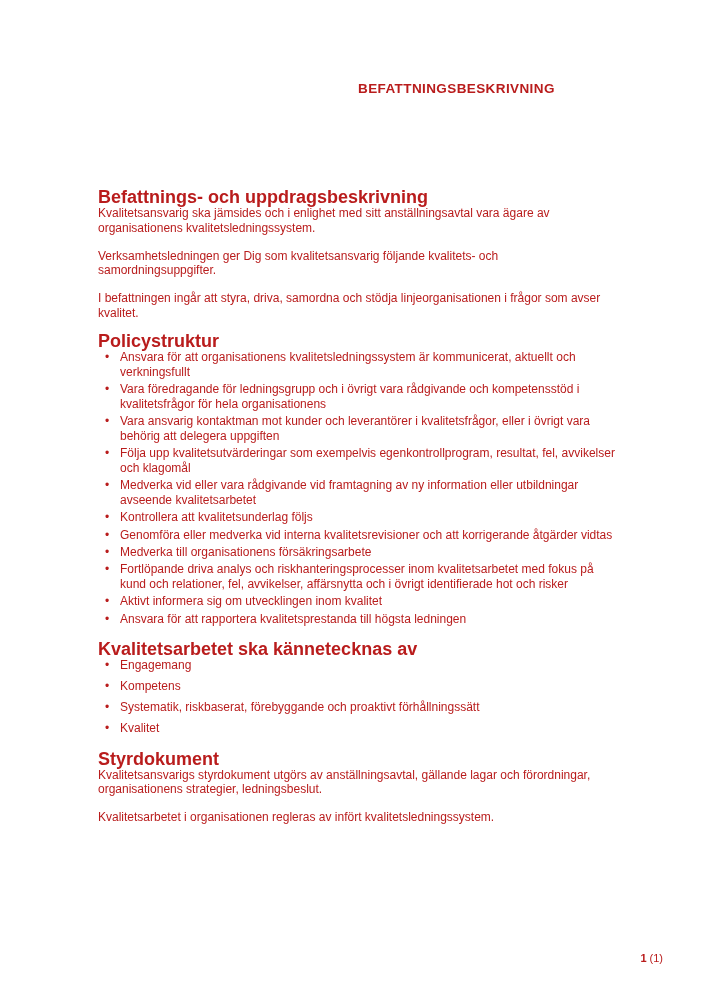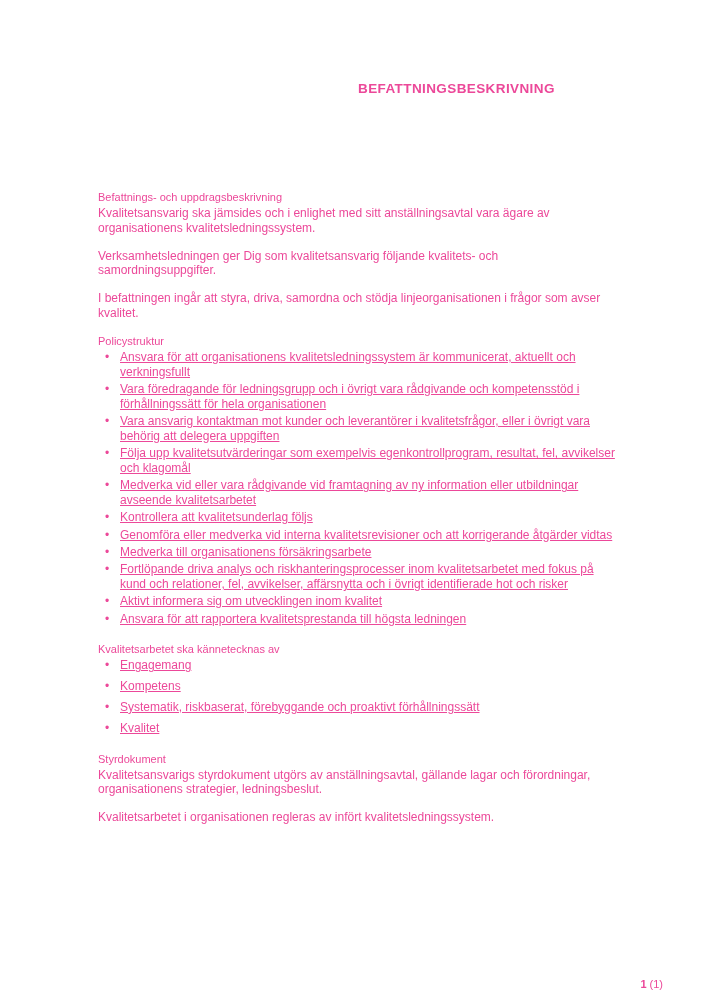--- a/index.html
+++ b/index.html
@@ -6,21 +6,21 @@
     margin: 0;
     padding: 0;
     background: #ffffff;
   }
   .page {
     position: relative;
     width: 707px;
     height: 1000px;
     background: #ffffff;
     font-family: "Liberation Sans", "DejaVu Sans", sans-serif;
-    color: #ec4899;
+    color: #b91c1c;
     overflow: hidden;
   }
   
   .doc-header {
     position: absolute;
     left: 358px;
     top: 80px;
   }
   .doc-title {
     font-size: 13.5px;
@@ -38,22 +38,22 @@
   .content {
     position: absolute;
     left: 98px;
     top: 190px;
     width: 520px;
     font-size: 12px;
     line-height: 14.8px;
   }
   h2.section-heading {
     margin: 0 0 1px 0;
-    font-size: 11px;
-    font-weight: normal;
+    font-size: 18px;
+    font-weight: bold;
     line-height: 15px;
   }
   h2.spaced {
     margin-top: 16px;
   }
   p.para {
     margin: 0 0 13px 0;
   }
   ul.bullet-list {
     margin: 0;
@@ -68,26 +68,25 @@
     margin-bottom: 6px;
   }
   .marker {
     flex: 0 0 22px;
     box-sizing: border-box;
     padding-left: 7px;
     font-size: 12px;
   }
   .li-text {
     flex: 1 1 auto;
-    text-decoration: underline;
   }
   
   .footer {
     position: absolute;
-    top: 977px;
+    top: 951px;
     right: 44px;
     font-size: 11px;
     line-height: 14px;
     white-space: nowrap;
   }
   .footer .pg-current { font-weight: bold; }
   .footer .pg-total { font-weight: normal; margin-left: 3px; }
 </style>
 </head>
 <body>
@@ -106,21 +105,21 @@
     <p class="para">I befattningen ingår att styra, driva, samordna och stödja linjeorganisationen i frågor som avser kvalitet.</p>
 
     <h2 class="section-heading">Policystruktur</h2>
     <ul class="bullet-list">
       <li>
         <span class="marker">•</span>
         <span class="li-text">Ansvara för att organisationens kvalitetsledningssystem är kommunicerat, aktuellt och verkningsfullt</span>
       </li>
       <li>
         <span class="marker">•</span>
-        <span class="li-text">Vara föredragande för ledningsgrupp och i övrigt vara rådgivande och kompetensstöd i förhållningssätt för hela organisationen</span>
+        <span class="li-text">Vara föredragande för ledningsgrupp och i övrigt vara rådgivande och kompetensstöd i kvalitetsfrågor för hela organisationens</span>
       </li>
       <li>
         <span class="marker">•</span>
         <span class="li-text">Vara ansvarig kontaktman mot kunder och leverantörer i kvalitetsfrågor, eller i övrigt vara behörig att delegera uppgiften</span>
       </li>
       <li>
         <span class="marker">•</span>
         <span class="li-text">Följa upp kvalitetsutvärderingar som exempelvis egenkontrollprogram, resultat, fel, avvikelser och klagomål</span>
       </li>
       <li>

